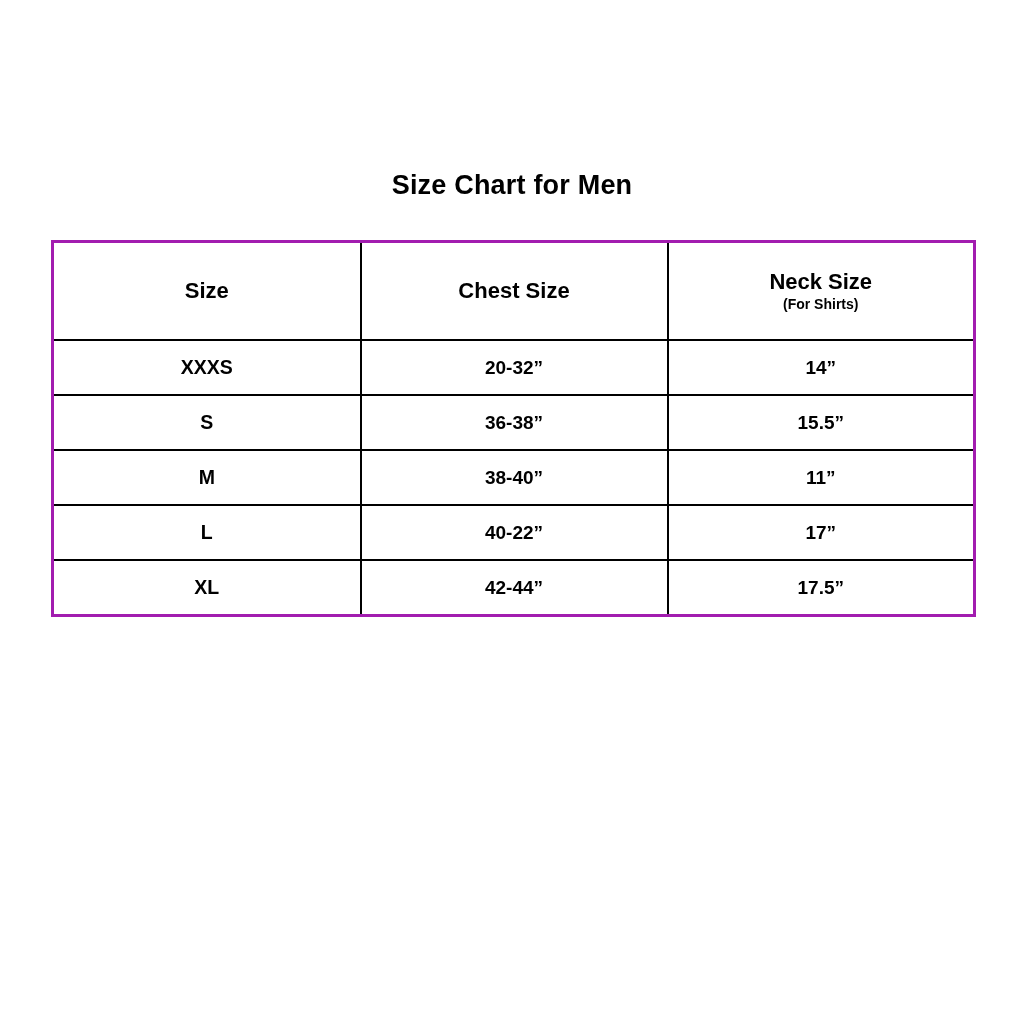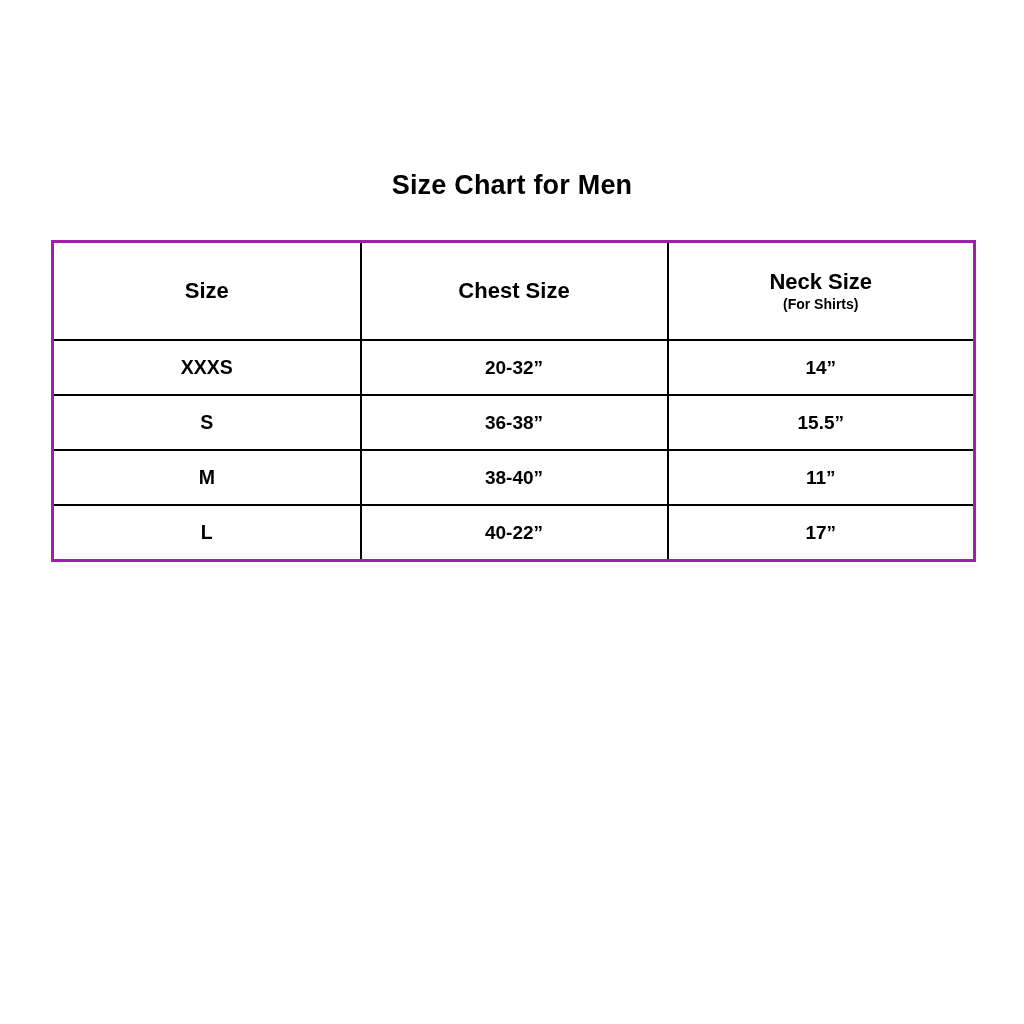--- a/index.html
+++ b/index.html
@@ -116,17 +116,22 @@
         <tr>
           <td class="size-cell">M</td>
           <td>38-40”</td>
           <td>11”</td>
         </tr>
         <tr>
           <td class="size-cell">L</td>
           <td>40-22”</td>
           <td>17”</td>
         </tr>
+        <tr>
+          <td class="size-cell">XL</td>
+          <td>42-44”</td>
+          <td>17.5”</td>
+        </tr>
       </tbody>
     </table>
   </div>
 
 </div>
 
 </body></html>

